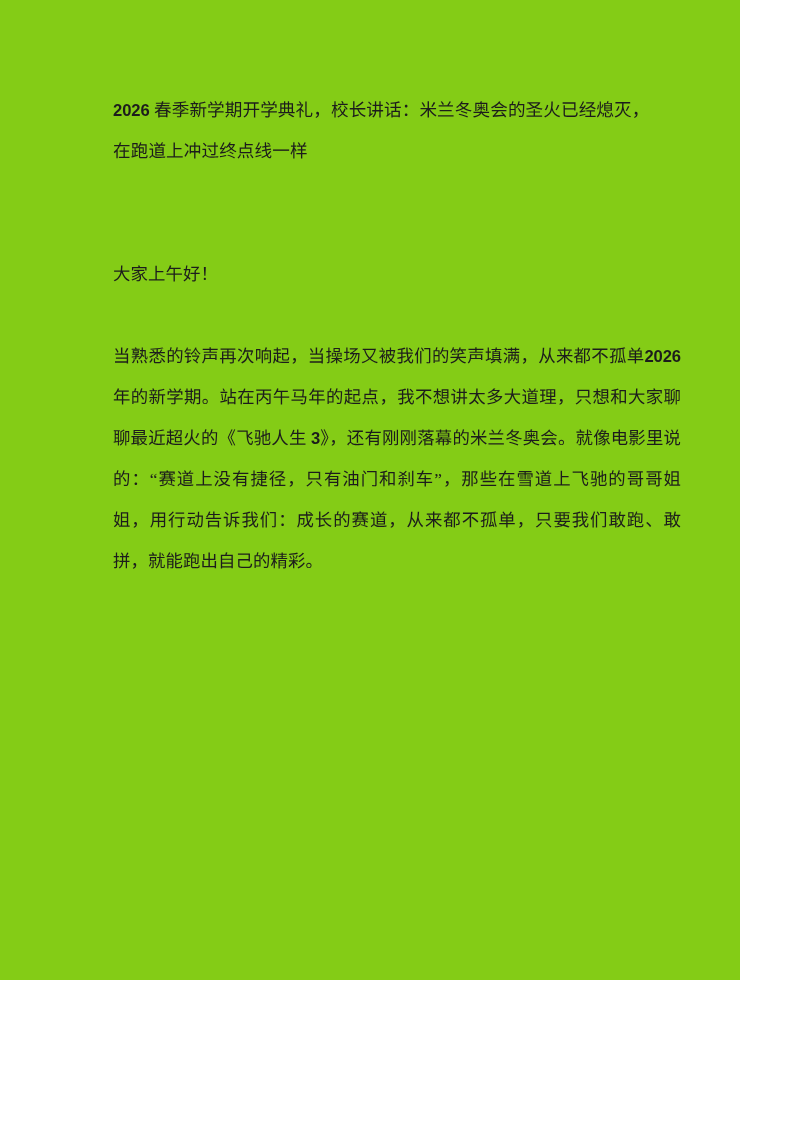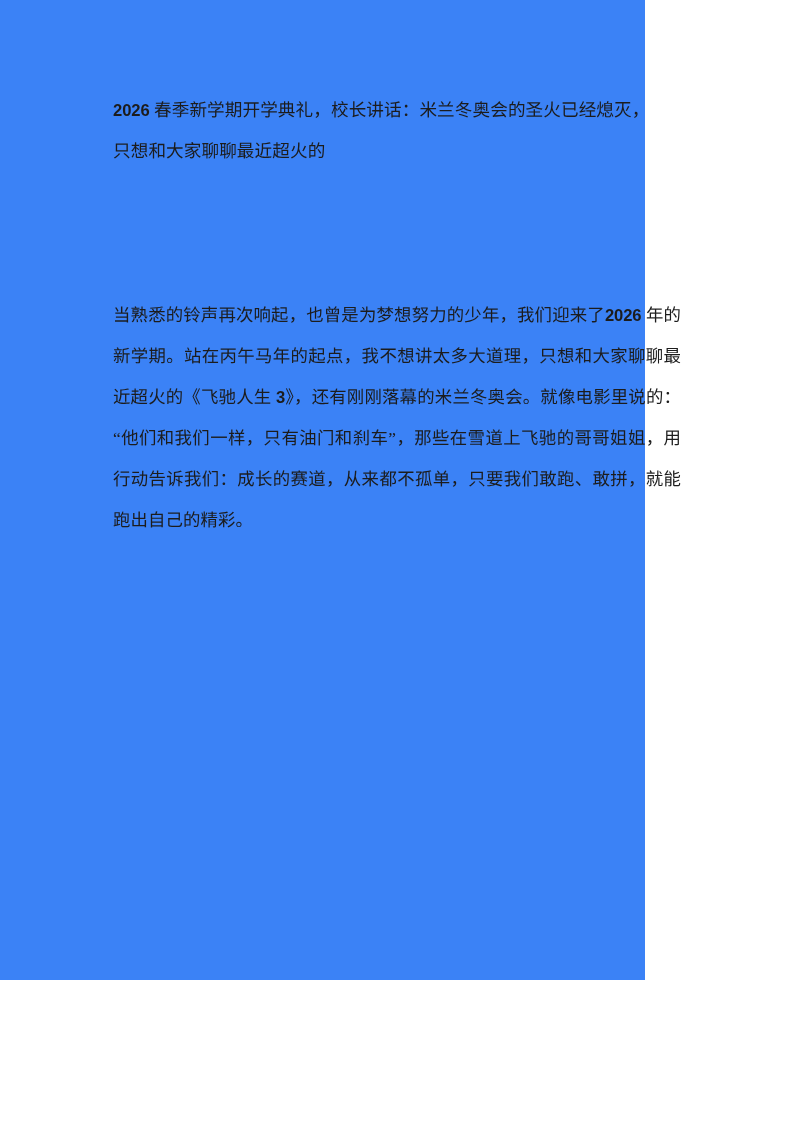--- a/index.html
+++ b/index.html
@@ -14,23 +14,23 @@
     height: 1122px;
     overflow: hidden;
     font-family: "Liberation Serif", "DejaVu Serif", serif;
     color: #1a1a1a;
     -webkit-font-smoothing: antialiased;
   }
 
   .page {
     position: relative;
     box-sizing: border-box;
-    width: 645px;
+    width: 740px;
     height: 1122px;
-    background: #3b82f6;
+    background: #84cc16;
     padding: 0;
   }
 
   .doc-body {
     position: absolute;
     left: 113px;
     top: 90px;
     width: 568px;
   }
 
@@ -82,32 +82,33 @@
 </style>
 </head>
 <body>
 
 <div class="page">
 
   <div class="doc-body">
 
     <div class="title-block">
       <div class="para title-line"><span class="lat">2026</span><span> 春季新学期开学典礼，校长讲话：米兰冬奥会的圣火已经熄灭，</span></div>
-      <div class="para title-line">只想和大家聊聊最近超火的</div>
+      <div class="para title-line">在跑道上冲过终点线一样</div>
     </div>
 
     <div class="spacer-xs"></div>
 
 
     <div class="spacer-sm"></div>
 
+    <p class="para salute">大家上午好！</p>
 
     <div class="spacer-md"></div>
 
-    <p class="para" id="para-1"><span>当熟悉的铃声再次响起，也曾是为梦想努力的少年，我们迎来了</span><span class="lat">2026</span><span> 年的新学期。站在丙午马年的起点，我不想讲太多大道理，只想和大家聊聊最近超火的《飞驰人生 </span><span class="lat">3</span><span>》，还有刚刚落幕的米兰冬奥会。就像电影里说的：“他们和我们一样，只有油门和刹车”，那些在雪道上飞驰的哥哥姐姐，用行动告诉我们：成长的赛道，从来都不孤单，只要我们敢跑、敢拼，就能跑出自己的精彩。</span></p>
+    <p class="para" id="para-1"><span>当熟悉的铃声再次响起，当操场又被我们的笑声填满，从来都不孤单</span><span class="lat">2026</span><span> 年的新学期。站在丙午马年的起点，我不想讲太多大道理，只想和大家聊聊最近超火的《飞驰人生 </span><span class="lat">3</span><span>》，还有刚刚落幕的米兰冬奥会。就像电影里说的：“赛道上没有捷径，只有油门和刹车”，那些在雪道上飞驰的哥哥姐姐，用行动告诉我们：成长的赛道，从来都不孤单，只要我们敢跑、敢拼，就能跑出自己的精彩。</span></p>
 
     <div class="spacer-md"></div>
 
 
   </div>
 
   <div class="page-tail"></div>
 
 </div>
 

